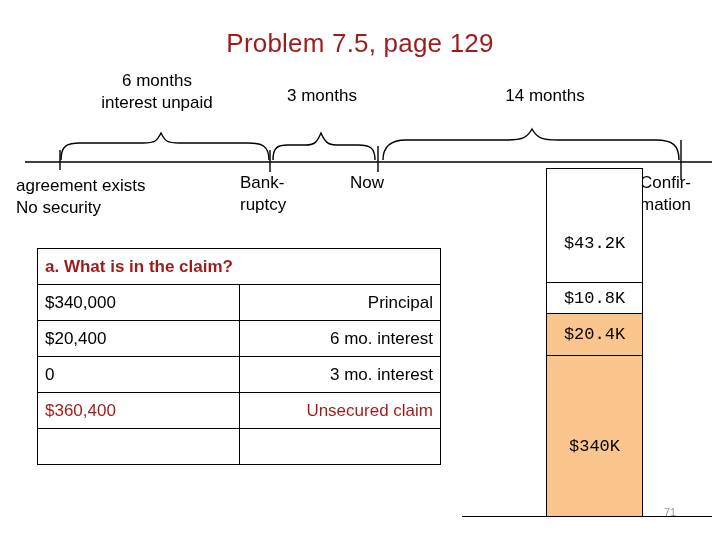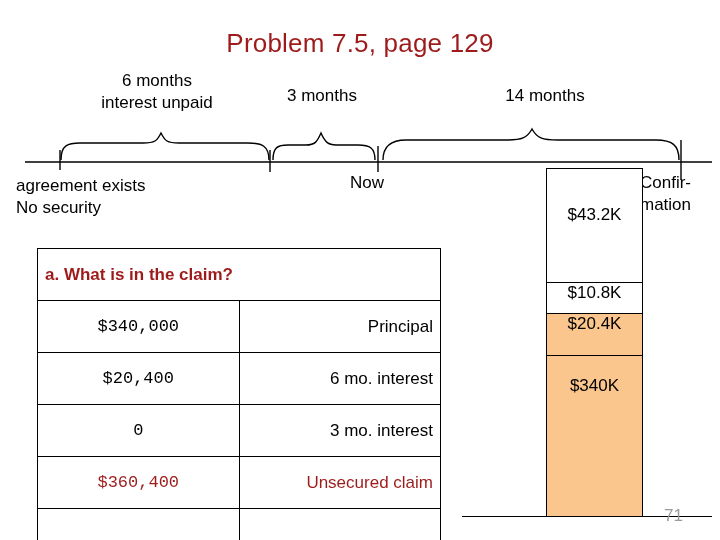--- a/index.html
+++ b/index.html
@@ -68,48 +68,49 @@
     left: 37px;
     top: 248px;
     width: 404px;
     border-collapse: collapse;
     table-layout: fixed;
     background: #ffffff;
   }
   #claim-table td {
     border: 1.5px solid #000000;
     font-size: 17px;
-    padding: 12px 7px;
+    padding: 4px 7px;
     height: 27px;
     color: #000000;
     font-family: "Liberation Sans", sans-serif;
   }
-  #claim-table td.amount { text-align: center; width: 136px; font-family: Liberation Mono, monospace; }
+  #claim-table td.amount { text-align: left; width: 136px; }
   #claim-table td.desc   { text-align: right; }
   #claim-table td.q-cell {
     color: #9E1B1B;
     font-weight: bold;
     text-align: left;
   }
   #claim-table tr.total-row td { color: #9E1B1B; }
 
   
   #stacked-bar {
     left: 546px;
     top: 168px;
     width: 97px;
   }
   .bar-seg {
     box-sizing: border-box;
     border: 1.5px solid #000000;
     border-bottom: none;
     position: relative;
     display: flex;
-    align-items: flex-start;
+    align-items: center;
     justify-content: center;
+    font-family: Liberation Mono, monospace;
   }
   .bar-seg:last-child { border-bottom: 1.5px solid #000000; }
   .bar-seg .seg-label {
     font-size: 17px;
     color: #000000;
     white-space: nowrap;
   }
   #seg-unsecured-top { height: 114px; background: #ffffff; }
   #seg-interest-3mo  { height: 31px;  background: #ffffff; }
   #seg-interest-6mo  { height: 42px;  background: #FBC68E; }
@@ -121,21 +122,21 @@
   #bottom-rule {
     left: 462px;
     top: 516px;
     width: 250px;
     height: 0;
     border-top: 1.5px solid #000000;
   }
   #page-number {
     left: 664px;
     top: 506px;
-    font-size: 17px;
+    font-size: 11px;
     color: #9a9a9a;
   }
 </style>
 </head>
 <body>
 
 <div id="slide">
 
   <div class="abs" id="slide-title">Problem 7.5, page 129</div>
 
@@ -169,20 +170,24 @@
 
   <div class="abs span-label" id="label-12-months">
     <div>14 months</div>
   </div>
 
   <div class="abs event-label" id="label-no-security">
     <div>agreement exists</div>
     <div>No security</div>
   </div>
 
+  <div class="abs event-label" id="label-bankruptcy">
+    <div>Bank-</div>
+    <div>ruptcy</div>
+  </div>
 
   <div class="abs event-label" id="label-now">
     <div>Now</div>
   </div>
 
   <div class="abs event-label" id="label-confirmation">
     <div>Confir-</div>
     <div>mation</div>
   </div>
 

